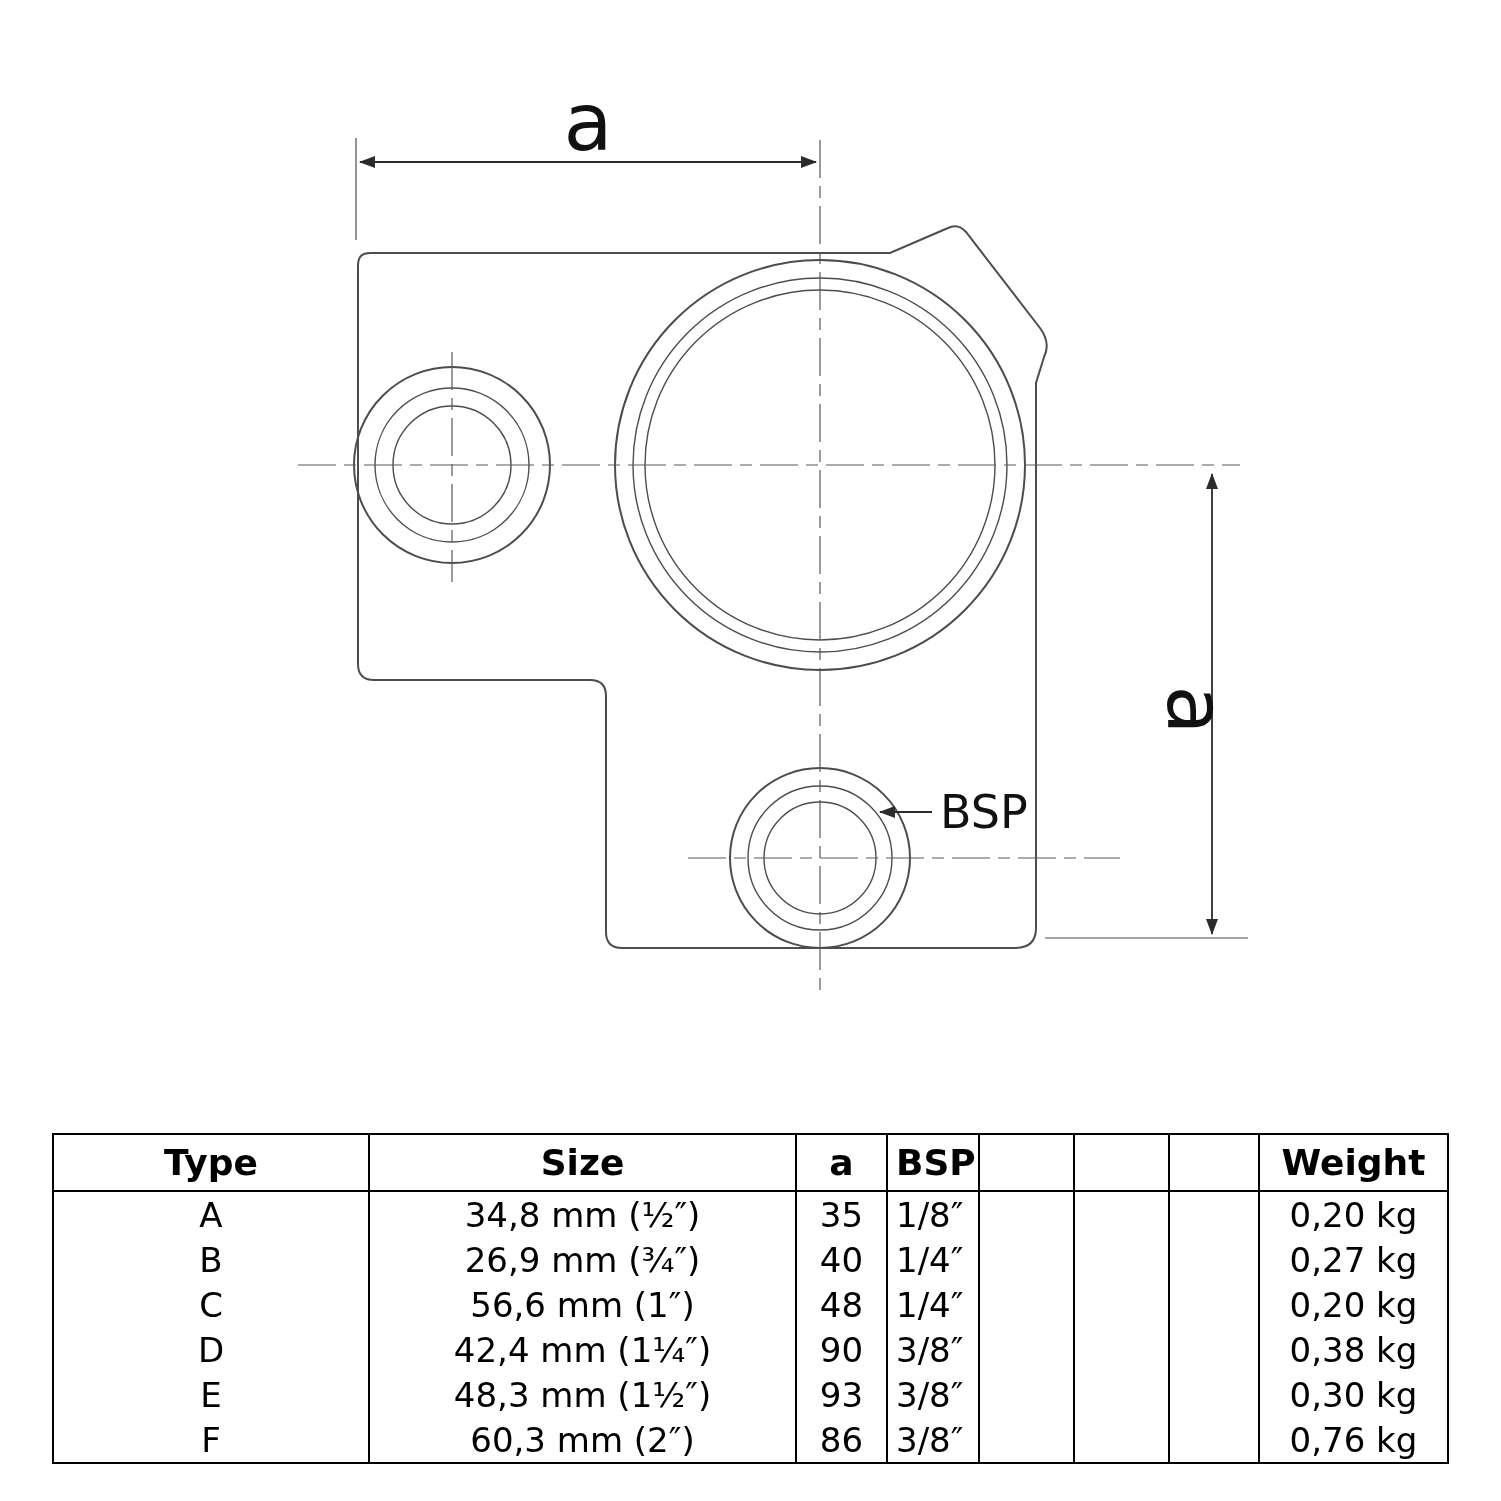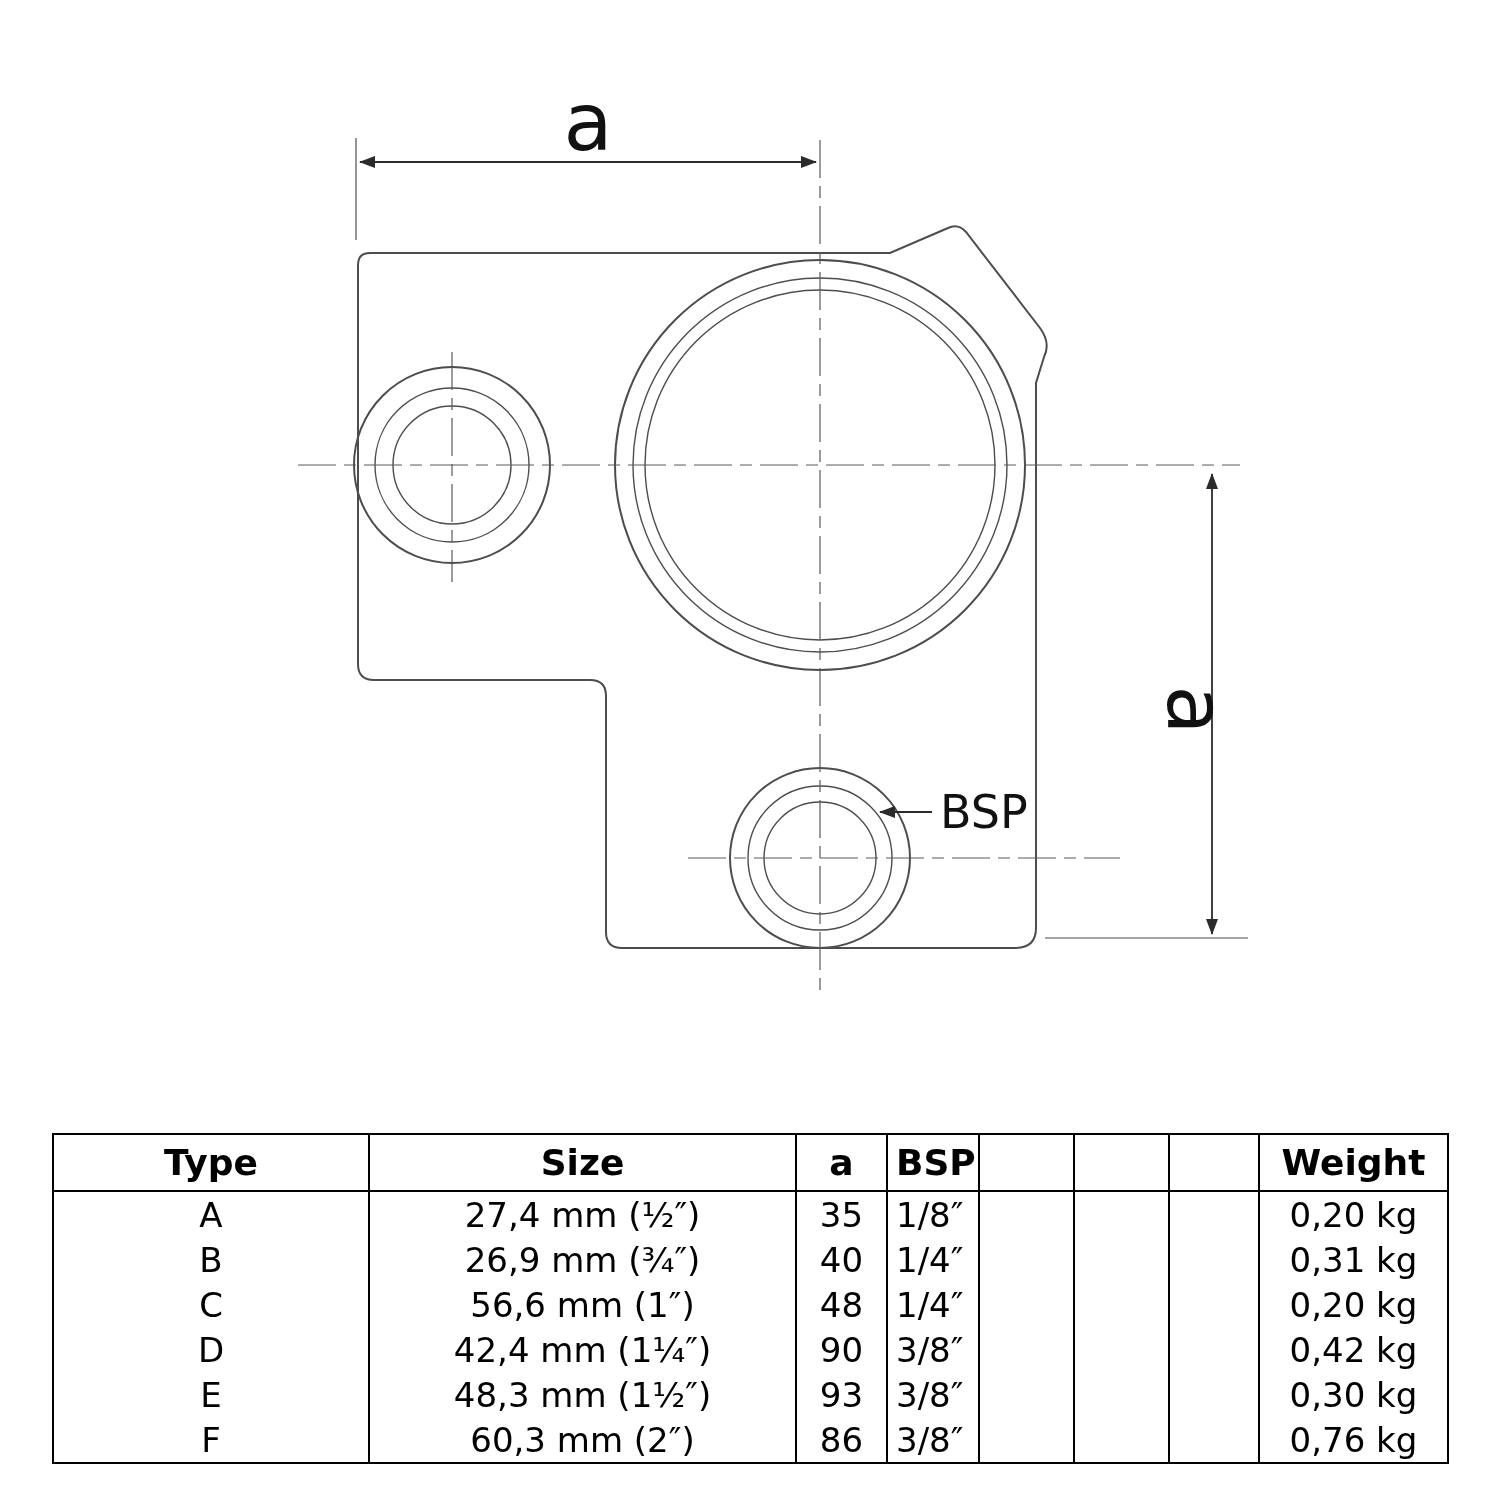--- a/index.html
+++ b/index.html
@@ -153,57 +153,57 @@
           <th class="col-bsp">BSP</th>
           <th></th>
           <th></th>
           <th></th>
           <th>Weight</th>
         </tr>
       </thead>
       <tbody>
         <tr>
           <td>A</td>
-          <td>27,4 mm (½″)</td>
+          <td>34,8 mm (½″)</td>
           <td>35</td>
           <td class="col-bsp">1/8″</td>
           <td></td>
           <td></td>
           <td></td>
           <td>0,20 kg</td>
         </tr>
         <tr>
           <td>B</td>
           <td>26,9 mm (¾″)</td>
           <td>40</td>
           <td class="col-bsp">1/4″</td>
           <td></td>
           <td></td>
           <td></td>
-          <td>0,31 kg</td>
+          <td>0,27 kg</td>
         </tr>
         <tr>
           <td>C</td>
           <td>56,6 mm (1″)</td>
           <td>48</td>
           <td class="col-bsp">1/4″</td>
           <td></td>
           <td></td>
           <td></td>
           <td>0,20 kg</td>
         </tr>
         <tr>
           <td>D</td>
           <td>42,4 mm (1¼″)</td>
           <td>90</td>
           <td class="col-bsp">3/8″</td>
           <td></td>
           <td></td>
           <td></td>
-          <td>0,42 kg</td>
+          <td>0,38 kg</td>
         </tr>
         <tr>
           <td>E</td>
           <td>48,3 mm (1½″)</td>
           <td>93</td>
           <td class="col-bsp">3/8″</td>
           <td></td>
           <td></td>
           <td></td>
           <td>0,30 kg</td>

